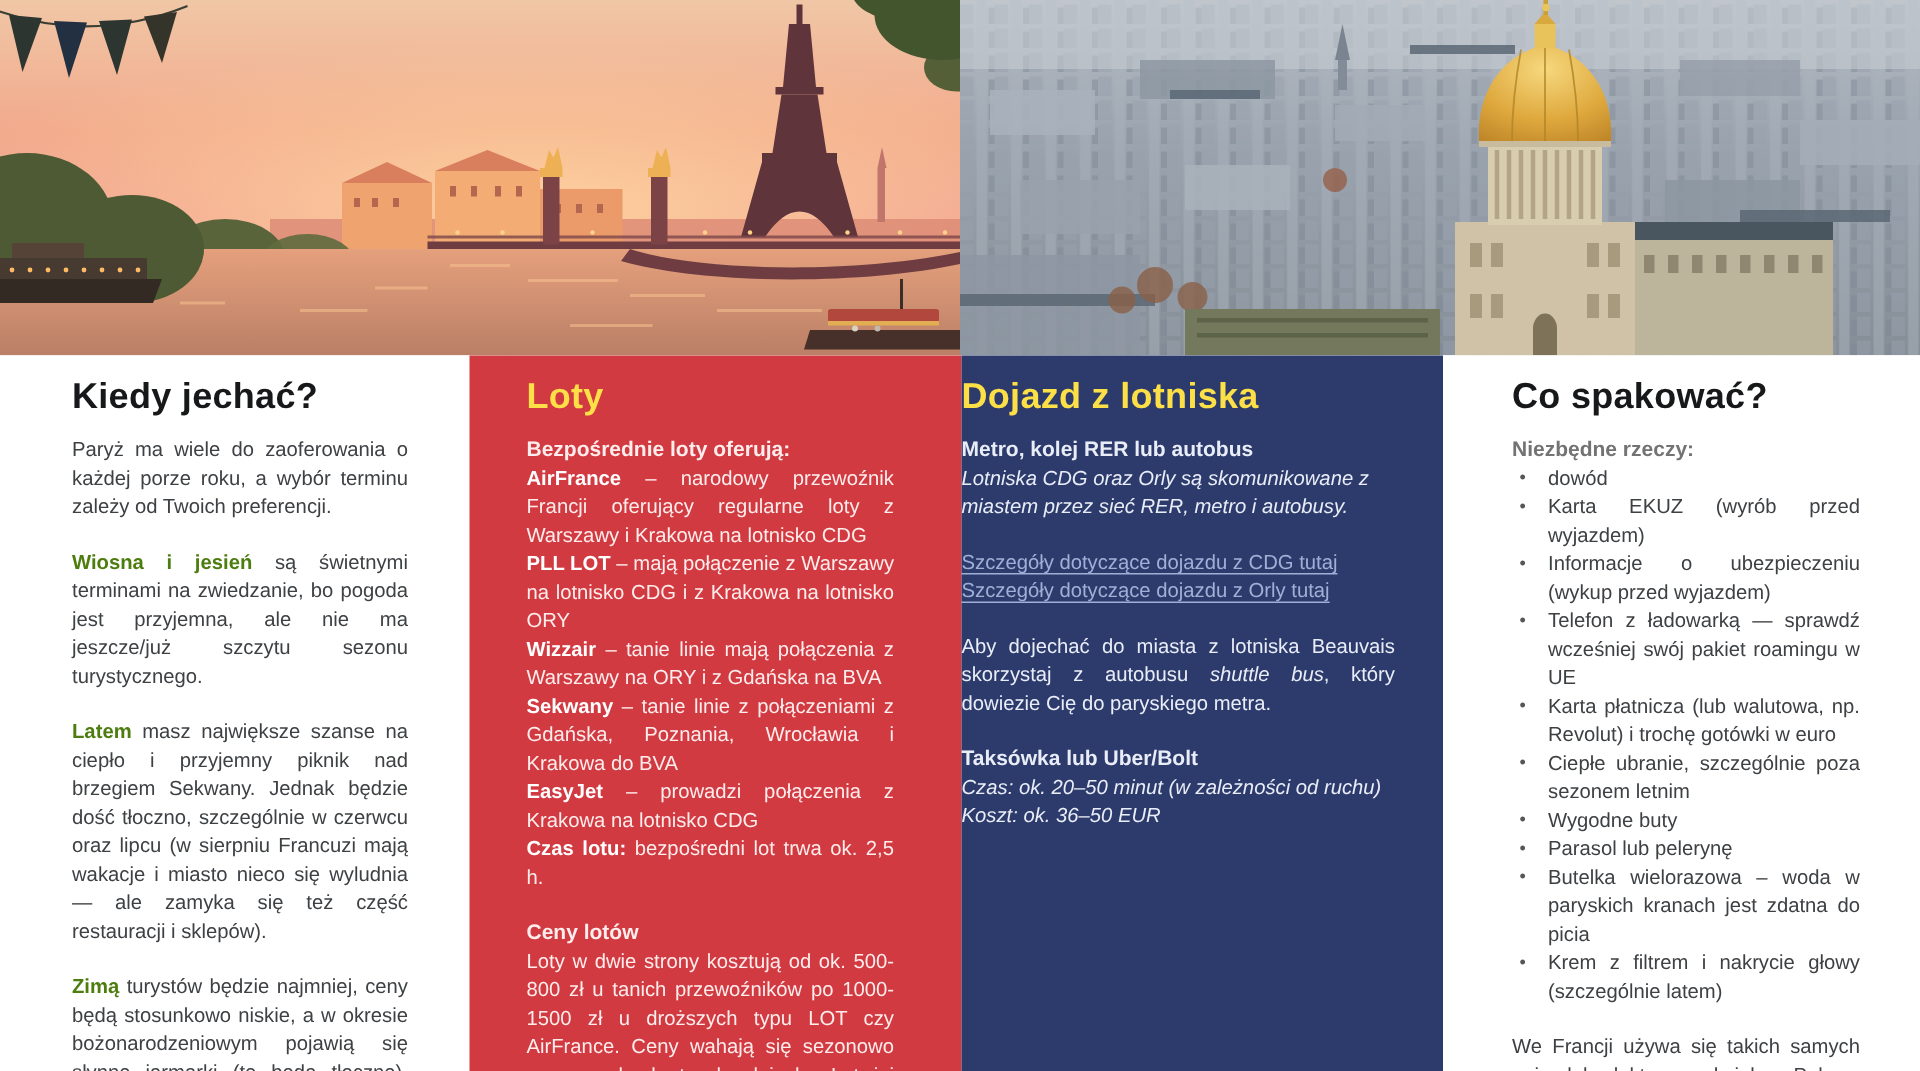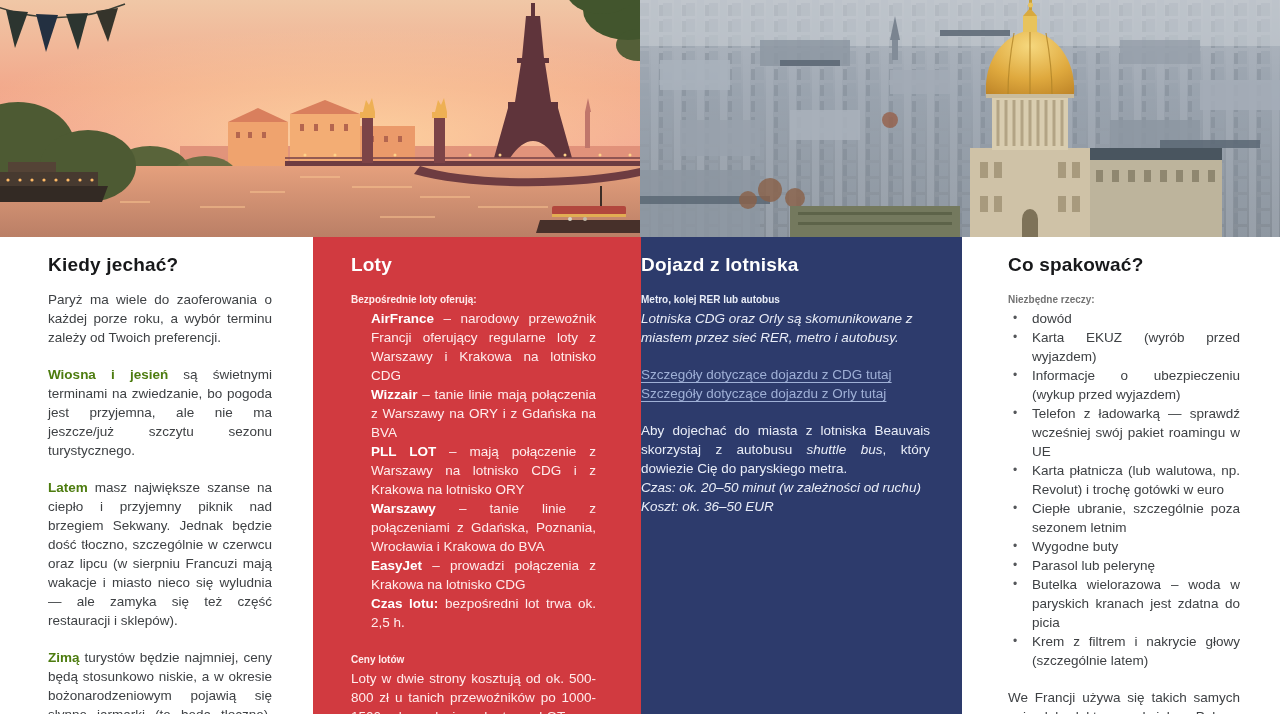--- a/index.html
+++ b/index.html
@@ -13,38 +13,38 @@
   .photo{width:640px;height:237px;overflow:hidden;}
   .photo svg{display:block;width:100%;height:100%;}
   
   .panels{display:flex;height:477px;}
   .panel{box-sizing:border-box;height:477px;padding-top:16px;}
   .panel-white1{width:313px;background:#ffffff;padding-left:48px;padding-right:41px;}
   .panel-red   {width:328px;background:#d13a40;color:#fff;padding-left:38px;padding-right:45px;}
   .panel-navy  {width:321px;background:#2d3b6c;color:#fff;padding-right:32px;}
   .panel-white2{width:318px;background:#ffffff;padding-left:46px;padding-right:40px;}
   h2{
-    font-size:19px;line-height:24px;font-weight:700;margin:0 0 13px 0;
+    font-size:24px;line-height:24px;font-weight:700;margin:0 0 13px 0;
     color:#17181a;letter-spacing:.2px;
   }
-  .panel-red h2,.panel-navy h2{color:#ffffff;}
+  .panel-red h2,.panel-navy h2{color:#fde047;}
   .panel{font-size:13.5px;line-height:19px;}
   .panel-white1{color:#3e4144;}
   .panel-white2{color:#3e4144;}
   .panel-red{color:#ffecec;}
   .panel-navy{color:#e9edf7;}
   strong{font-weight:700;}
   .panel-white1 strong,.panel-white2 strong{color:#4d7c0f;}
   .panel-red strong,.panel-navy strong{color:#ffffff;}
-  h3{font-size:10px;line-height:19px;font-weight:700;margin:0;}
+  h3{font-size:14px;line-height:19px;font-weight:700;margin:0;}
   .panel-white2 h3{color:#737373;}
   p{margin:0;}
   .para{text-align:justify;}
   .gap-top{margin-top:18px;}
-  .entry{text-align:justify;margin-left:20px;}
+  .entry{text-align:justify;}
   .leftal{text-align:left;font-style:italic;}
   .links{margin-top:18px;}
   .link{
     display:block;color:#9fb0d6;text-decoration:underline;text-underline-offset:3px;
     line-height:19px;cursor:pointer;
   }
   .packing-list{list-style:none;margin:0;padding:0;}
   .packing-list li{
     position:relative;padding-left:24px;text-align:justify;line-height:19px;
   }
@@ -323,38 +323,39 @@
       <p class="para"><strong></strong><span>Paryż ma wiele do zaoferowania o każdej porze roku, a wybór terminu zależy od Twoich preferencji.</span></p>
       <p class="para gap-top"><strong>Wiosna i jesień</strong><span> są świetnymi terminami na zwiedzanie, bo pogoda jest przyjemna, ale nie ma jeszcze/już szczytu sezonu turystycznego.</span></p>
       <p class="para gap-top"><strong>Latem</strong><span> masz największe szanse na ciepło i przyjemny piknik nad brzegiem Sekwany. Jednak będzie dość tłoczno, szczególnie w czerwcu oraz lipcu (w sierpniu Francuzi mają wakacje i miasto nieco się wyludnia — ale zamyka się też część restauracji i sklepów).</span></p>
       <p class="para gap-top"><strong>Zimą</strong><span> turystów będzie najmniej, ceny będą stosunkowo niskie, a w okresie bożonarodzeniowym pojawią się słynne jarmarki (te będą tłoczne). Warto wyposażyć się w ciepłe ubrania, bo w wielu paryskich budynkach nie ma dobrego ogrzewania.</span></p>
     </section>
 
     <section class="panel panel-red">
       <h2>Loty</h2>
       <h3>Bezpośrednie loty oferują:</h3>
       <p class="entry"><strong>AirFrance</strong><span> – narodowy przewoźnik Francji oferujący regularne loty z Warszawy i Krakowa na lotnisko CDG</span></p>
+      <p class="entry"><strong>PLL LOT</strong><span> – mają połączenie z Warszawy na lotnisko CDG i z Krakowa na lotnisko ORY</span></p>
       <p class="entry"><strong>Wizzair</strong><span> – tanie linie mają połączenia z Warszawy na ORY i z Gdańska na BVA</span></p>
-      <p class="entry"><strong>PLL LOT</strong><span> – mają połączenie z Warszawy na lotnisko CDG i z Krakowa na lotnisko ORY</span></p>
-      <p class="entry"><strong>Warszawy</strong><span> – tanie linie z połączeniami z Gdańska, Poznania, Wrocławia i Krakowa do BVA</span></p>
+      <p class="entry"><strong>Sekwany</strong><span> – tanie linie z połączeniami z Gdańska, Poznania, Wrocławia i Krakowa do BVA</span></p>
       <p class="entry"><strong>EasyJet</strong><span> – prowadzi połączenia z Krakowa na lotnisko CDG</span></p>
       <p class="entry"><strong>Czas lotu:</strong><span> bezpośredni lot trwa ok. 2,5 h.</span></p>
       <h3 class="gap-top">Ceny lotów</h3>
       <p class="para">Loty w dwie strony kosztują od ok. 500-800 zł u tanich przewoźników po 1000-1500 zł u droższych typu LOT czy AirFrance. Ceny wahają się sezonowo oraz w konkretnych dniach. Łatwiej będzie Ci znaleźć tani lot, jeśli jesteś elastyczny(a) w wyborze terminu podróży.</p>
     </section>
 
     <section class="panel panel-navy">
       <h2>Dojazd z lotniska</h2>
       <h3>Metro, kolej RER lub autobus</h3>
       <p class="leftal">Lotniska CDG oraz Orly są skomunikowane z miastem przez sieć RER, metro i autobusy.</p>
       <div class="links">
         <a class="link">Szczegóły dotyczące dojazdu z CDG tutaj</a>
         <a class="link">Szczegóły dotyczące dojazdu z Orly tutaj</a>
       </div>
       <p class="para gap-top"><span>Aby dojechać do miasta z lotniska Beauvais skorzystaj z autobusu </span><em>shuttle bus</em><span>, który dowiezie Cię do paryskiego metra.</span></p>
+      <h3 class="gap-top">Taksówka lub Uber/Bolt</h3>
       <p class="leftal">Czas: ok. 20–50 minut (w zależności od ruchu)</p>
       <p class="leftal">Koszt: ok. 36–50 EUR</p>
     </section>
 
     <section class="panel panel-white2">
       <h2>Co spakować?</h2>
       <h3>Niezbędne rzeczy:</h3>
       <ul class="packing-list">
         <li><span>dowód</span></li>
         <li><span>Karta EKUZ (wyrób przed wyjazdem)</span></li>

